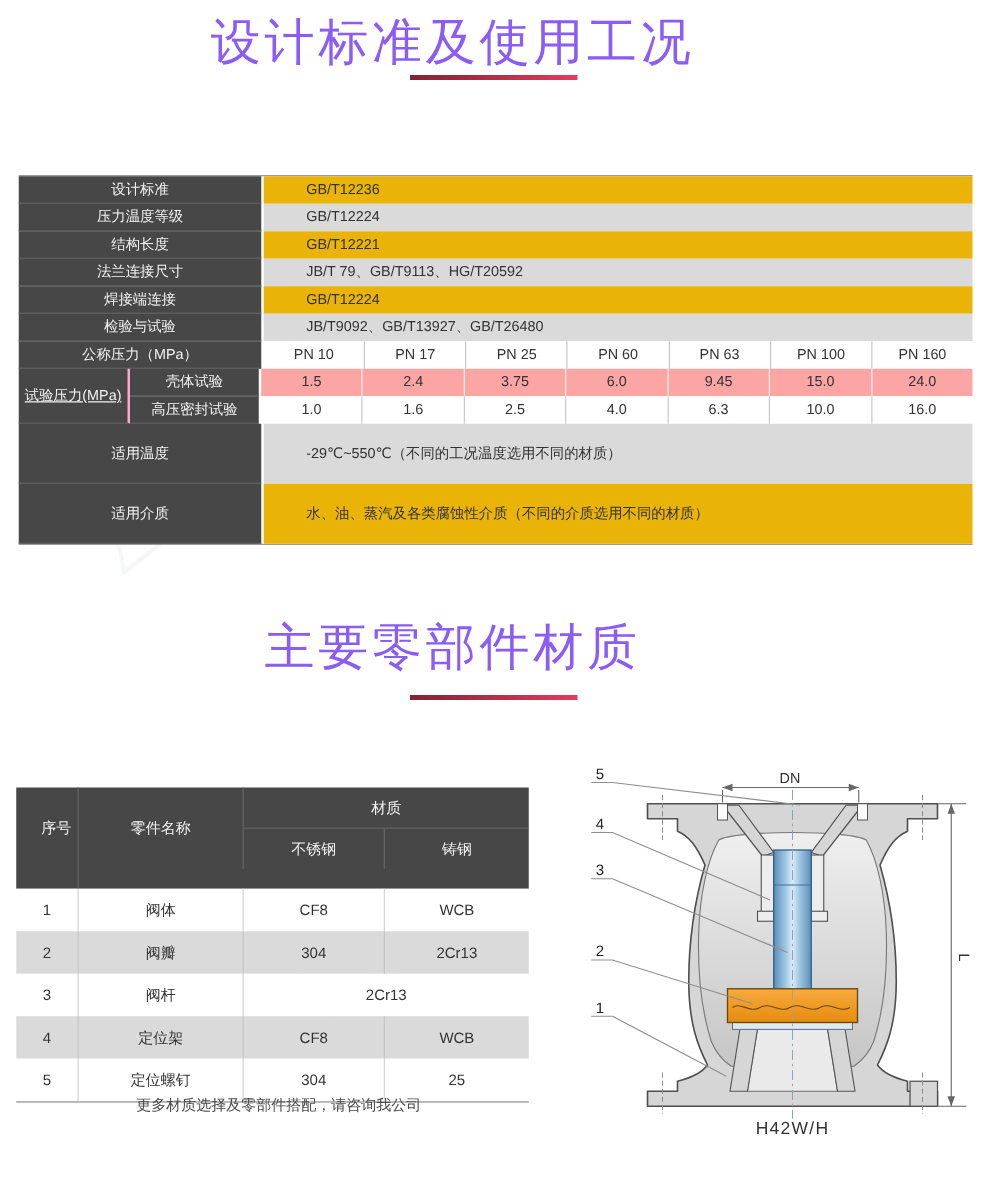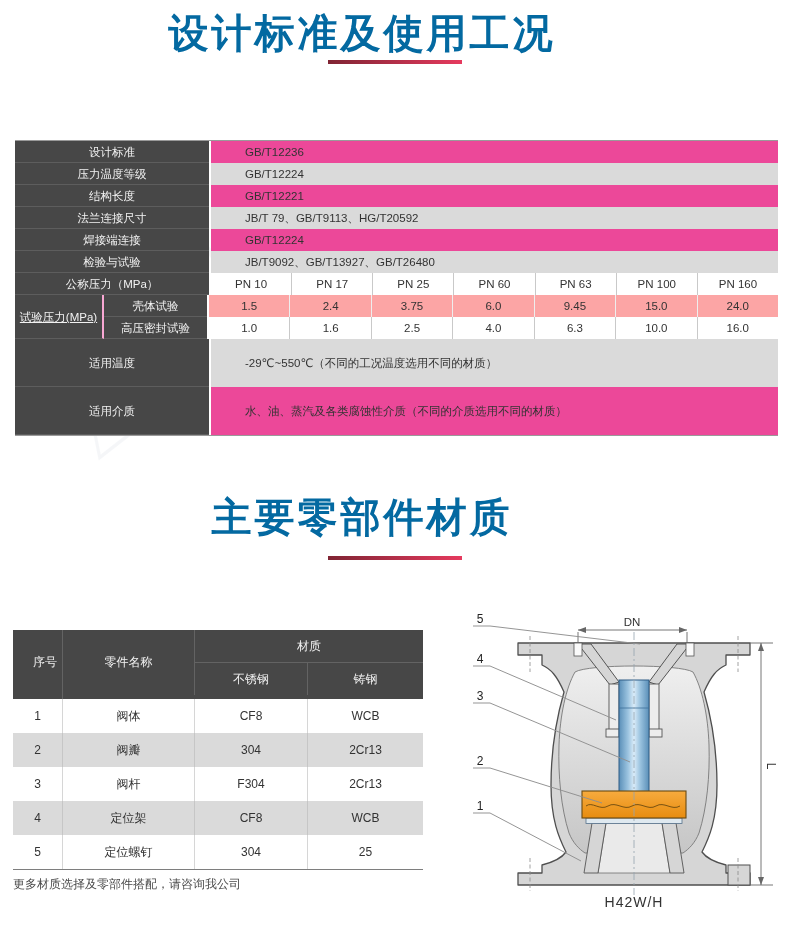--- a/index.html
+++ b/index.html
@@ -2,63 +2,63 @@
 <html><head>
 <meta charset="utf-8">
 <style>
   html,body{margin:0;padding:0;}
   body{
     width:790px;height:947px;position:relative;background:#ffffff;overflow:hidden;
     font-family:"Liberation Sans","DejaVu Sans",sans-serif;
   }
   .section-title{
     position:absolute;left:0;width:724px;margin:0;text-align:center;
-    font-size:40px;font-weight:bold;color:#0369a1;letter-spacing:3px;
+    font-size:40px;font-weight:normal;color:#8b5cf6;letter-spacing:3px;
   }
   .title-underline{
     position:absolute;left:328px;width:134px;height:4px;
     background:linear-gradient(90deg,#7f2433,#e63a5e);
   }
   
   #spec-table{position:absolute;top:140px;left:15px;width:763px;border-top:1px solid #9a9a9a;border-bottom:1px solid #9a9a9a;}
   .srow{display:flex;font-size:11.5px;color:#333;}
   .h22{height:22px;line-height:22px;}
   .h48{height:48px;line-height:48px;}
   .lbl{width:194px;background:#474747;color:#f2f2f2;text-align:center;margin-right:2px;
        border-bottom:1px solid #5d5d5d;box-sizing:border-box;flex:none;}
-  .val{flex:1;padding-left:34px;background:#ec4899;}
+  .val{flex:1;padding-left:34px;background:#eab308;}
   .g .val{background:#dadada;}
   .cells{flex:1;display:flex;background:#fff;}
   .g .cells{background:#fca5a5;}
   .cell{flex:1;text-align:center;border-right:1px solid #c9c9c9;box-sizing:border-box;}
   .cell:last-child{border-right:none;}
   .g .cell{border-right-color:#eeeeee;}
   .tp{display:flex;}
   .tp-group{width:89px;height:44px;line-height:44px;background:#474747;color:#f2f2f2;text-align:center;
        font-size:11.5px;border-right:2px solid #f9a8d4;border-bottom:1px solid #5d5d5d;box-sizing:border-box;flex:none;text-decoration:underline;}
   .tp-right{flex:1;}
   .tp-sub{width:103px;background:#474747;color:#f2f2f2;text-align:center;margin-right:2px;
        border-bottom:1px solid #5d5d5d;box-sizing:border-box;flex:none;}
   
   #materials{position:absolute;top:630px;left:13px;width:410px;border-bottom:1px solid #7e7e7e;}
   .m-h{display:flex;background:#474747;color:#f2f2f2;font-size:12px;text-align:center;}
-  .m-c1{width:50px;height:69px;line-height:65px;border-right:1px solid #636363;box-sizing:border-box;flex:none;padding-left:15px;}
+  .m-c1{width:50px;height:81px;line-height:65px;border-right:1px solid #636363;box-sizing:border-box;flex:none;padding-left:15px;}
   .m-c2{width:132px;height:65px;line-height:65px;border-right:1px solid #636363;box-sizing:border-box;flex:none;}
   .m-hr{flex:1;}
   .m-mat{height:32px;line-height:32px;border-bottom:1px solid #636363;}
   .m-sub{display:flex;height:32px;line-height:32px;}
   .m-c3s{width:113px;border-right:1px solid #636363;box-sizing:border-box;flex:none;}
   .m-c4s{flex:1;}
   .m-row{display:flex;height:34px;line-height:34px;font-size:12px;text-align:center;color:#333;background:#fff;}
   .m-row.g{background:#dadada;}
   .m-row div{box-sizing:border-box;border-right:1px solid #d6d6d6;}
   .m-row.g div{border-right-color:#c6c6c6;}
   .m-row div:last-child{border-right:none;}
   .mc1{width:50px;flex:none;} .mc2{width:132px;flex:none;} .mc3{width:113px;flex:none;} .mc4{flex:1;}
-  #materials-note{position:absolute;top:876px;left:13px;width:420px;text-align:left;font-size:12px;color:#4a4a4a;}
+  #materials-note{position:absolute;top:876px;left:13px;width:420px;text-align:center;font-size:12px;color:#4a4a4a;}
   
   #valve-wrap{position:absolute;left:440px;top:580px;width:350px;height:367px;}
   
   .wm{position:absolute;color:#7c93ad;transform:rotate(-38deg);pointer-events:none;font-weight:bold;}
 </style>
 </head>
 <body>
 
 <div class="wm" style="top:185px;left:255px;font-size:74px;opacity:.06;">△</div>
 <div class="wm" style="top:215px;left:190px;font-size:52px;opacity:.06;">上海</div>
@@ -178,21 +178,20 @@
       </div>
       <div class="m-row g">
         <div class="mc1">2</div>
         <div class="mc2">阀瓣</div>
         <div class="mc3">304</div>
         <div class="mc4">2Cr13</div>
       </div>
       <div class="m-row">
         <div class="mc1">3</div>
         <div class="mc2">阀杆</div>
-        <div class="mc3">F304</div>
         <div class="mc4">2Cr13</div>
       </div>
       <div class="m-row g">
         <div class="mc1">4</div>
         <div class="mc2">定位架</div>
         <div class="mc3">CF8</div>
         <div class="mc4">WCB</div>
       </div>
       <div class="m-row">
         <div class="mc1">5</div>

